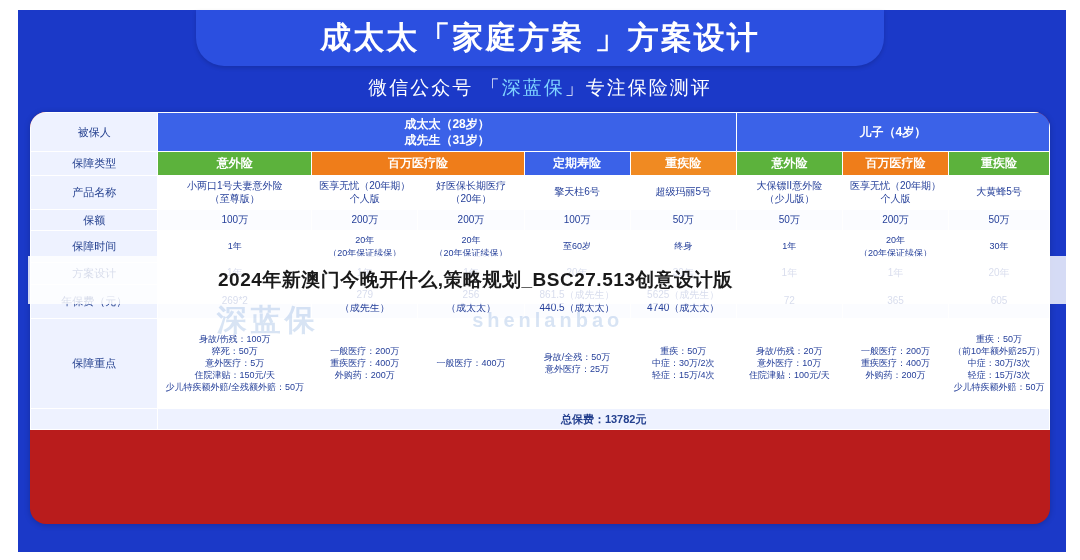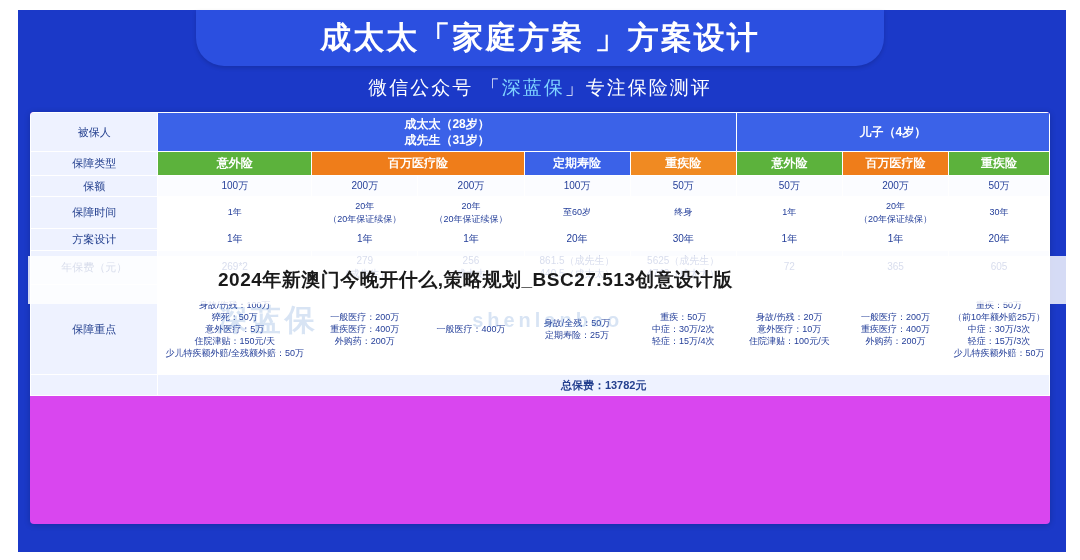--- a/index.html
+++ b/index.html
@@ -48,21 +48,21 @@
     display:flex; align-items:center; justify-content:center;
   }
   .subtitle .s{
     color:#ffffff; font-size:19px; letter-spacing:2px; white-space:nowrap;text-align:center;
   }
   .sub-blue { color:#7fd3ff; }
 
   
   .card{
     position:absolute; left:30px; top:112px; width:1020px; height:412px;
-    background:#d946ef; border-radius:4px;
+    background:#b91c1c; border-radius:16px;
     box-shadow:0 1px 6px rgba(0,0,0,.2);
     overflow:hidden;
   }
   table.plan{
     border-collapse:collapse; width:1020px; table-layout:fixed;
     font-size:10px; color:#1f3a93;
   }
   table.plan td{
     border:1px solid #ffffff;
     text-align:center;
@@ -148,20 +148,36 @@
       </tr>
       <tr>
         <td class="lbl">保障类型</td>
         <td class="hdr-green">意外险</td>
         <td class="hdr-orange" colspan="2">百万医疗险</td>
         <td class="hdr-blue">定期寿险</td>
         <td class="hdr-orange2">重疾险</td>
         <td class="hdr-green">意外险</td>
         <td class="hdr-orange">百万医疗险</td>
         <td class="hdr-green2">重疾险</td>
+      </tr>
+      <tr>
+        <td class="lbl">产品名称</td>
+        <td class="cell" style="white-space:pre-line">小两口1号夫妻意外险
+（至尊版）</td>
+        <td class="cell" style="white-space:pre-line">医享无忧（20年期）
+个人版</td>
+        <td class="cell" style="white-space:pre-line">好医保长期医疗
+（20年）</td>
+        <td class="cell" style="white-space:pre-line">擎天柱6号</td>
+        <td class="cell" style="white-space:pre-line">超级玛丽5号</td>
+        <td class="cell" style="white-space:pre-line">大保镖II意外险
+（少儿版）</td>
+        <td class="cell" style="white-space:pre-line">医享无忧（20年期）
+个人版</td>
+        <td class="cell" style="white-space:pre-line">大黄蜂5号</td>
       </tr>
       <tr>
         <td class="lbl">保额</td>
         <td class="cell-alt">100万</td>
         <td class="cell-alt">200万</td>
         <td class="cell-alt">200万</td>
         <td class="cell-alt">100万</td>
         <td class="cell-alt">50万</td>
         <td class="cell-alt">50万</td>
         <td class="cell-alt">200万</td>
@@ -212,21 +228,21 @@
         <td class="cell small" style="white-space:pre-line">身故/伤残：100万
 猝死：50万
 意外医疗：5万
 住院津贴：150元/天
 少儿特疾额外赔/全残额外赔：50万</td>
         <td class="cell small" style="white-space:pre-line">一般医疗：200万
 重疾医疗：400万
 外购药：200万</td>
         <td class="cell small" style="white-space:pre-line">一般医疗：400万</td>
         <td class="cell small" style="white-space:pre-line">身故/全残：50万
-定期寿险：25万</td>
+意外医疗：25万</td>
         <td class="cell small" style="white-space:pre-line">重疾：50万
 中症：30万/2次
 轻症：15万/4次</td>
         <td class="cell small" style="white-space:pre-line">身故/伤残：20万
 意外医疗：10万
 住院津贴：100元/天</td>
         <td class="cell small" style="white-space:pre-line">一般医疗：200万
 重疾医疗：400万
 外购药：200万</td>
         <td class="cell small" style="white-space:pre-line">重疾：50万

